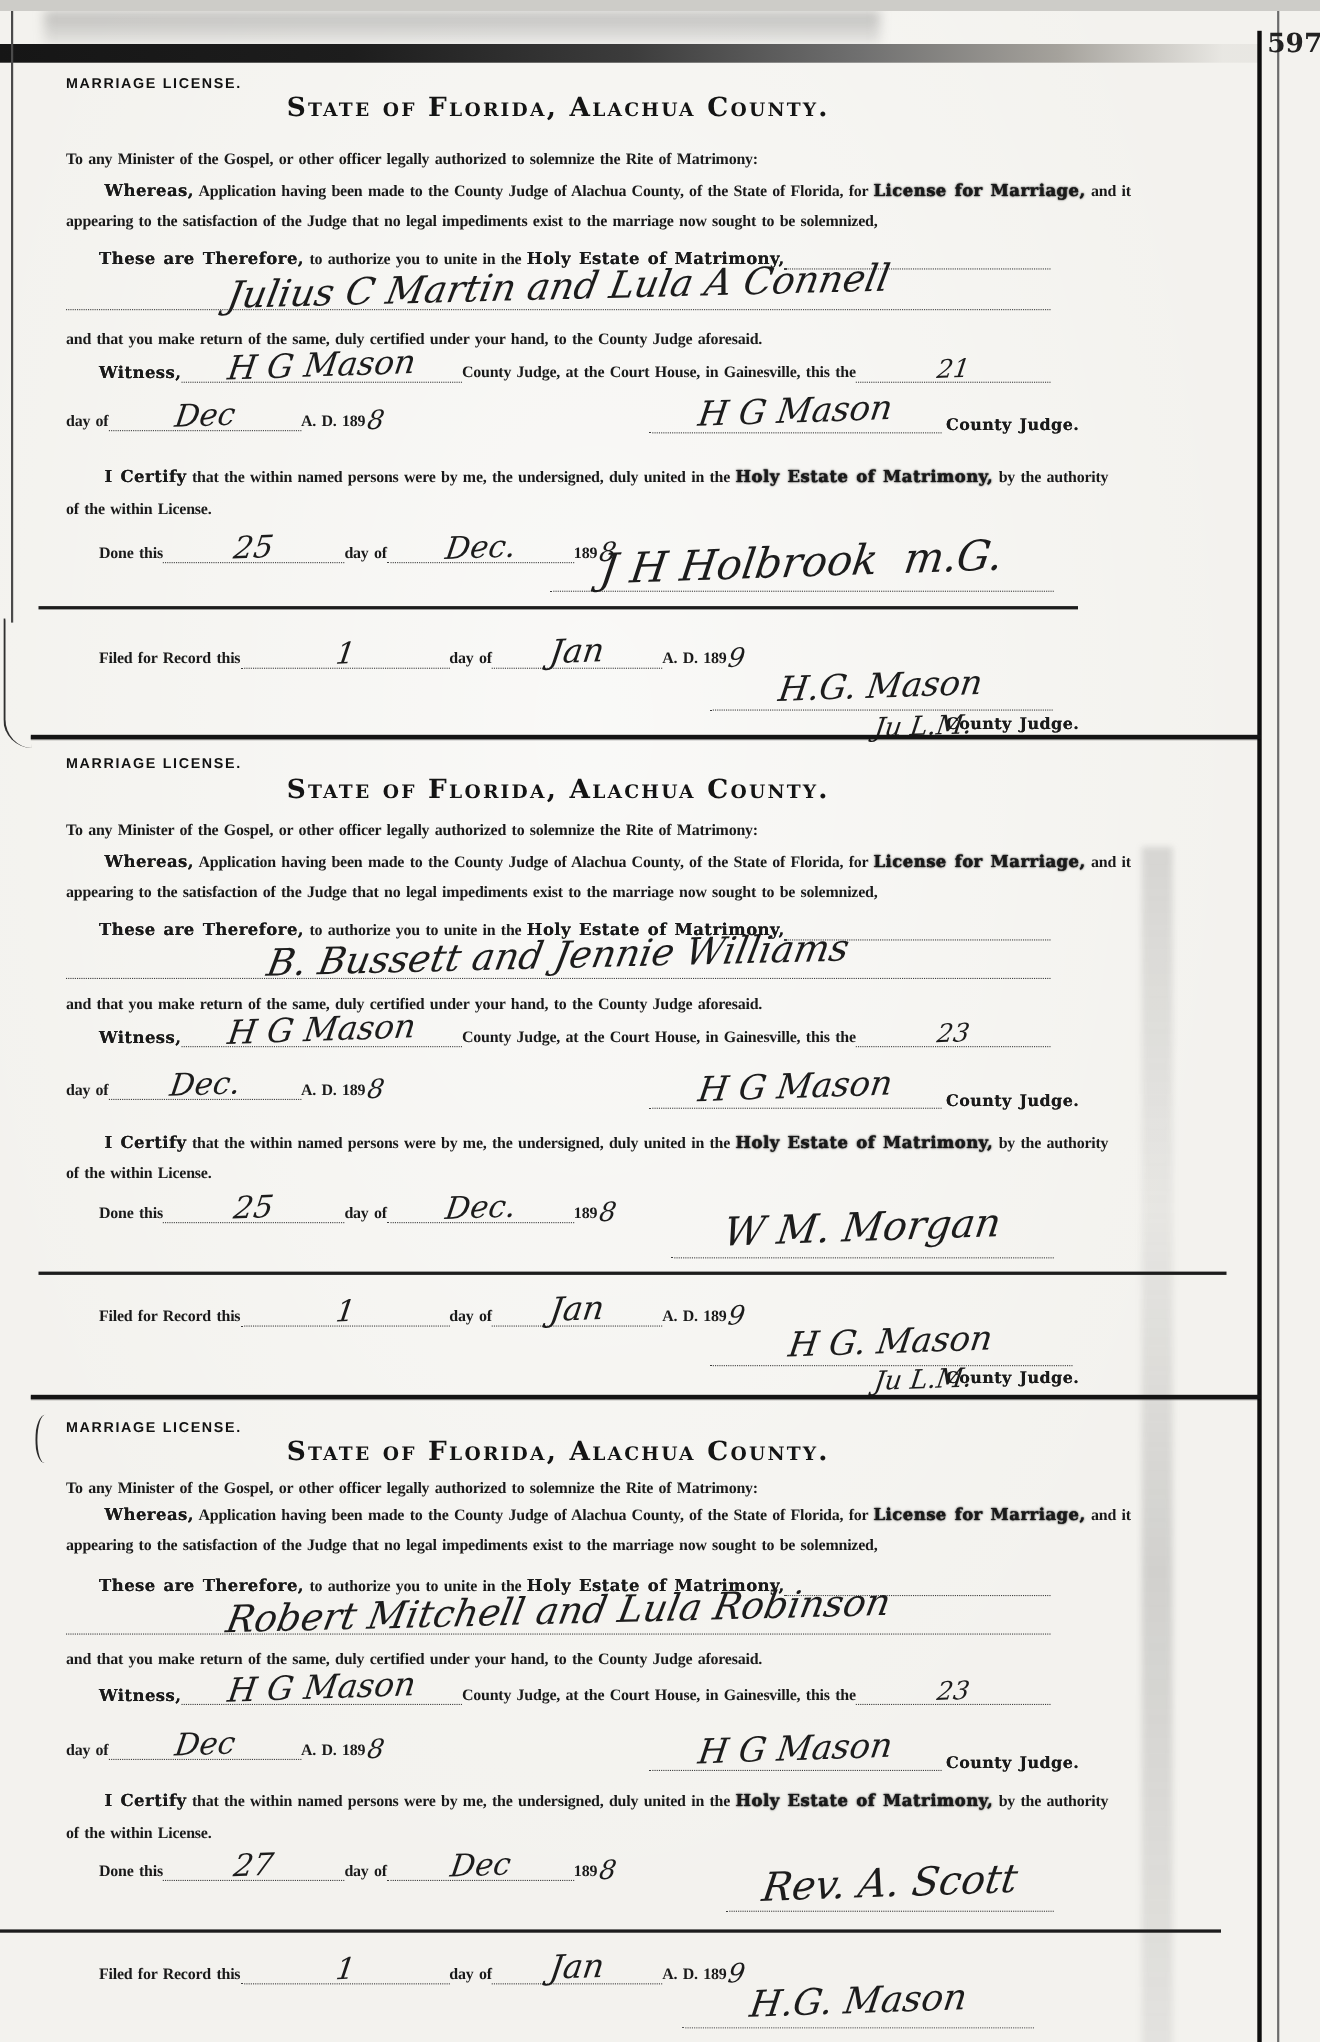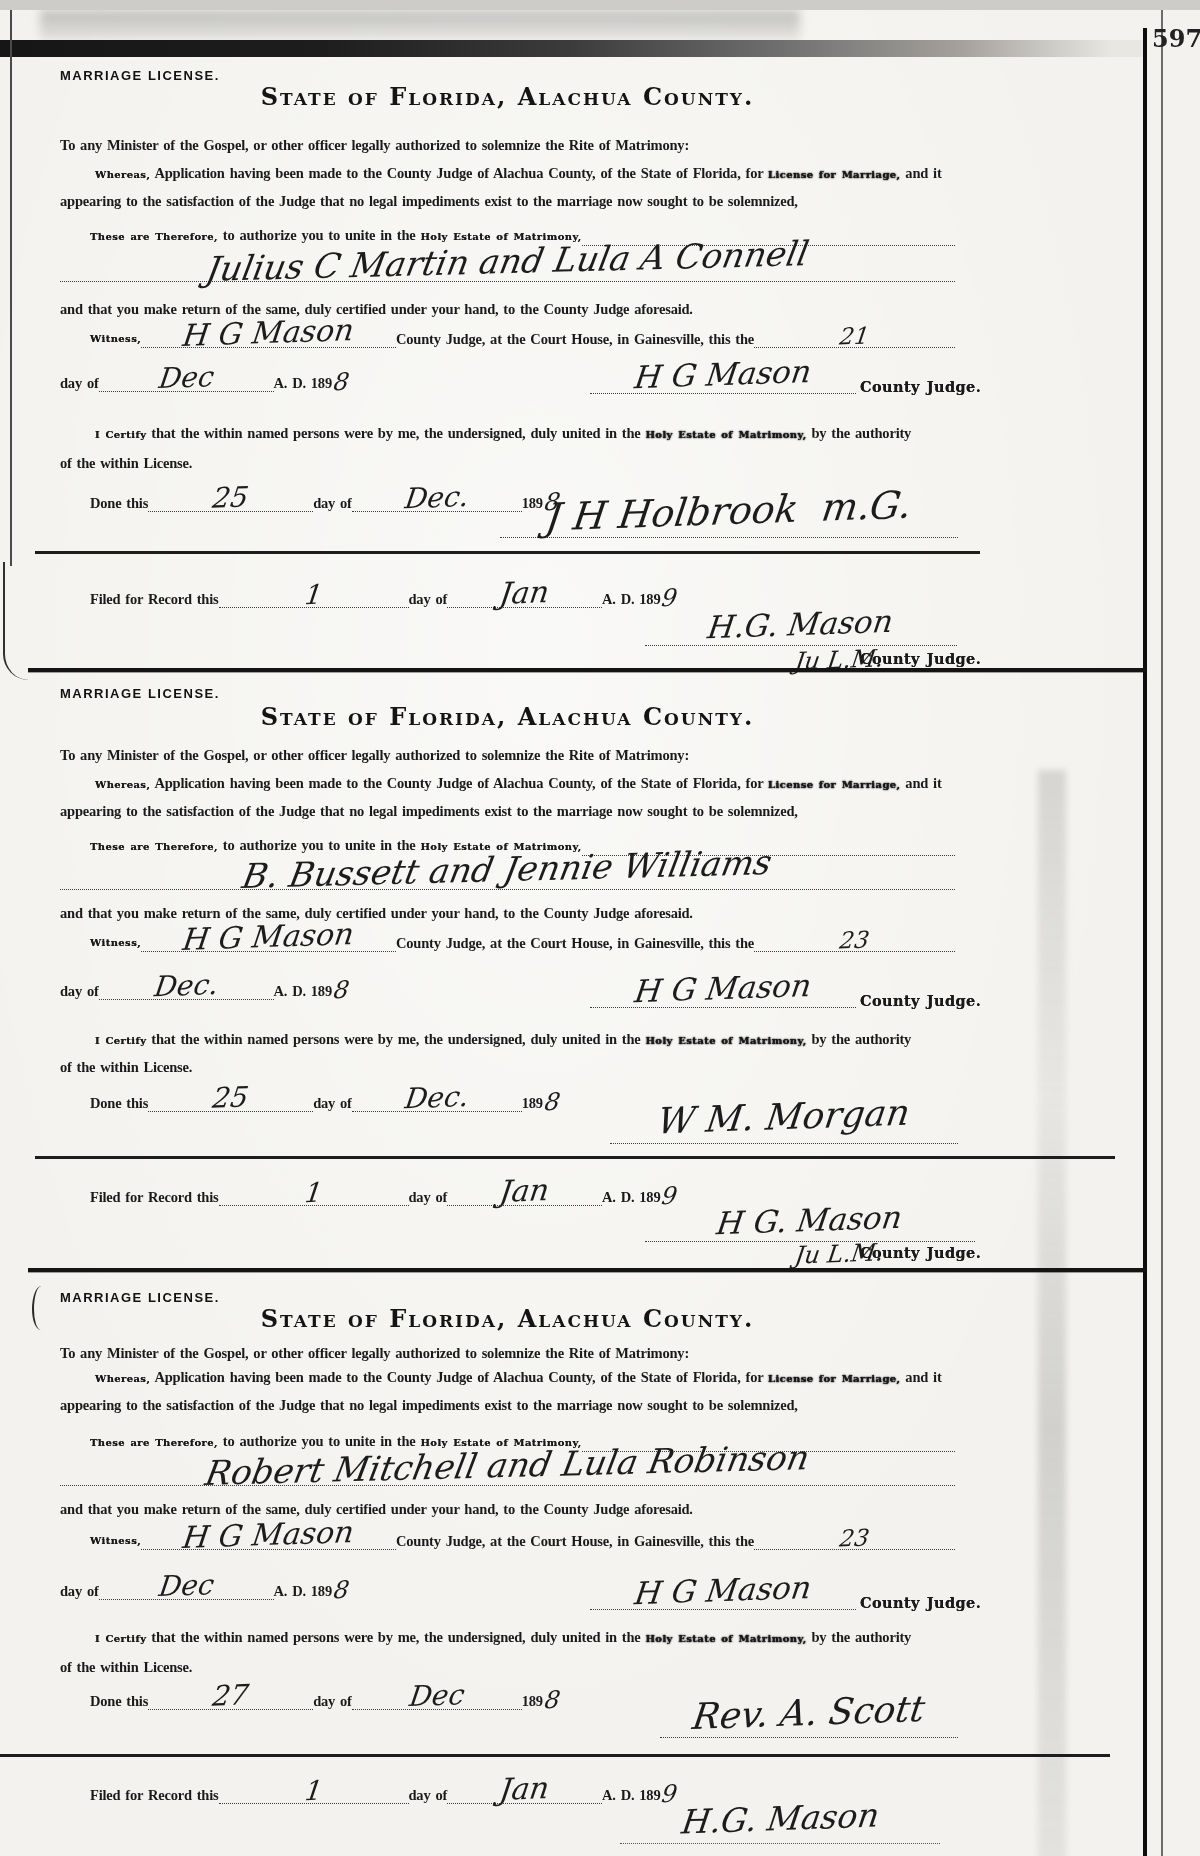--- a/index.html
+++ b/index.html
@@ -3,21 +3,21 @@
 <meta charset="utf-8">
 <style>
   * { box-sizing: border-box; margin: 0; padding: 0; }
   html,body { background:#cdccc8; }
   .page {
     position: relative; width: 1200px; height: 1856px; margin: 10px auto;
     background: radial-gradient(ellipse at 45% 35%, rgba(255,255,255,.55), rgba(255,255,255,0) 65%), #f3f2ee;
     overflow: hidden; color:#161616;
   }
   .fl { font-family:"Liberation Serif", serif; font-weight:700; font-size:14.5px; letter-spacing:-0.2px; word-spacing:1.5px; color:#1a1a1a; white-space:nowrap; line-height:18px; }
-  .bl { font-family:"DejaVu Serif", serif; font-weight:700; font-size:10px; letter-spacing:.4px; text-shadow:0 0 .5px #222; }
+  .bl { font-family:"DejaVu Serif", serif; font-weight:700; font-size:15px; letter-spacing:.4px; text-shadow:0 0 .5px #222; }
   .smear { text-shadow:0 0 2px rgba(10,10,10,.85), 0 0 1px #000; }
   .hw { font-family:"DejaVu Serif", serif; font-style:italic; color:#1c1c1c; white-space:nowrap; display:inline-block; transform:rotate(-2deg) skewX(-10deg); }
   .para { position:absolute; left:60px; width:1000px; }
   .row { position:absolute; left:60px; width:895px; display:flex; align-items:flex-end; }
   .indent { display:inline-block; width:35px; }
   .indent2 { width:30px; flex:none; }
   .fill { border-bottom:1.4px dotted #3c3c3c; height:17px; position:relative; flex:none; }
   .fillhw { position:absolute; left:0; right:0; bottom:-1px; text-align:center; line-height:1; }
   .grow { flex:1 1 auto; }
   .couple { position:absolute; left:60px; width:895px; height:46px; border-bottom:1.6px dotted #3c3c3c; text-align:center; }

